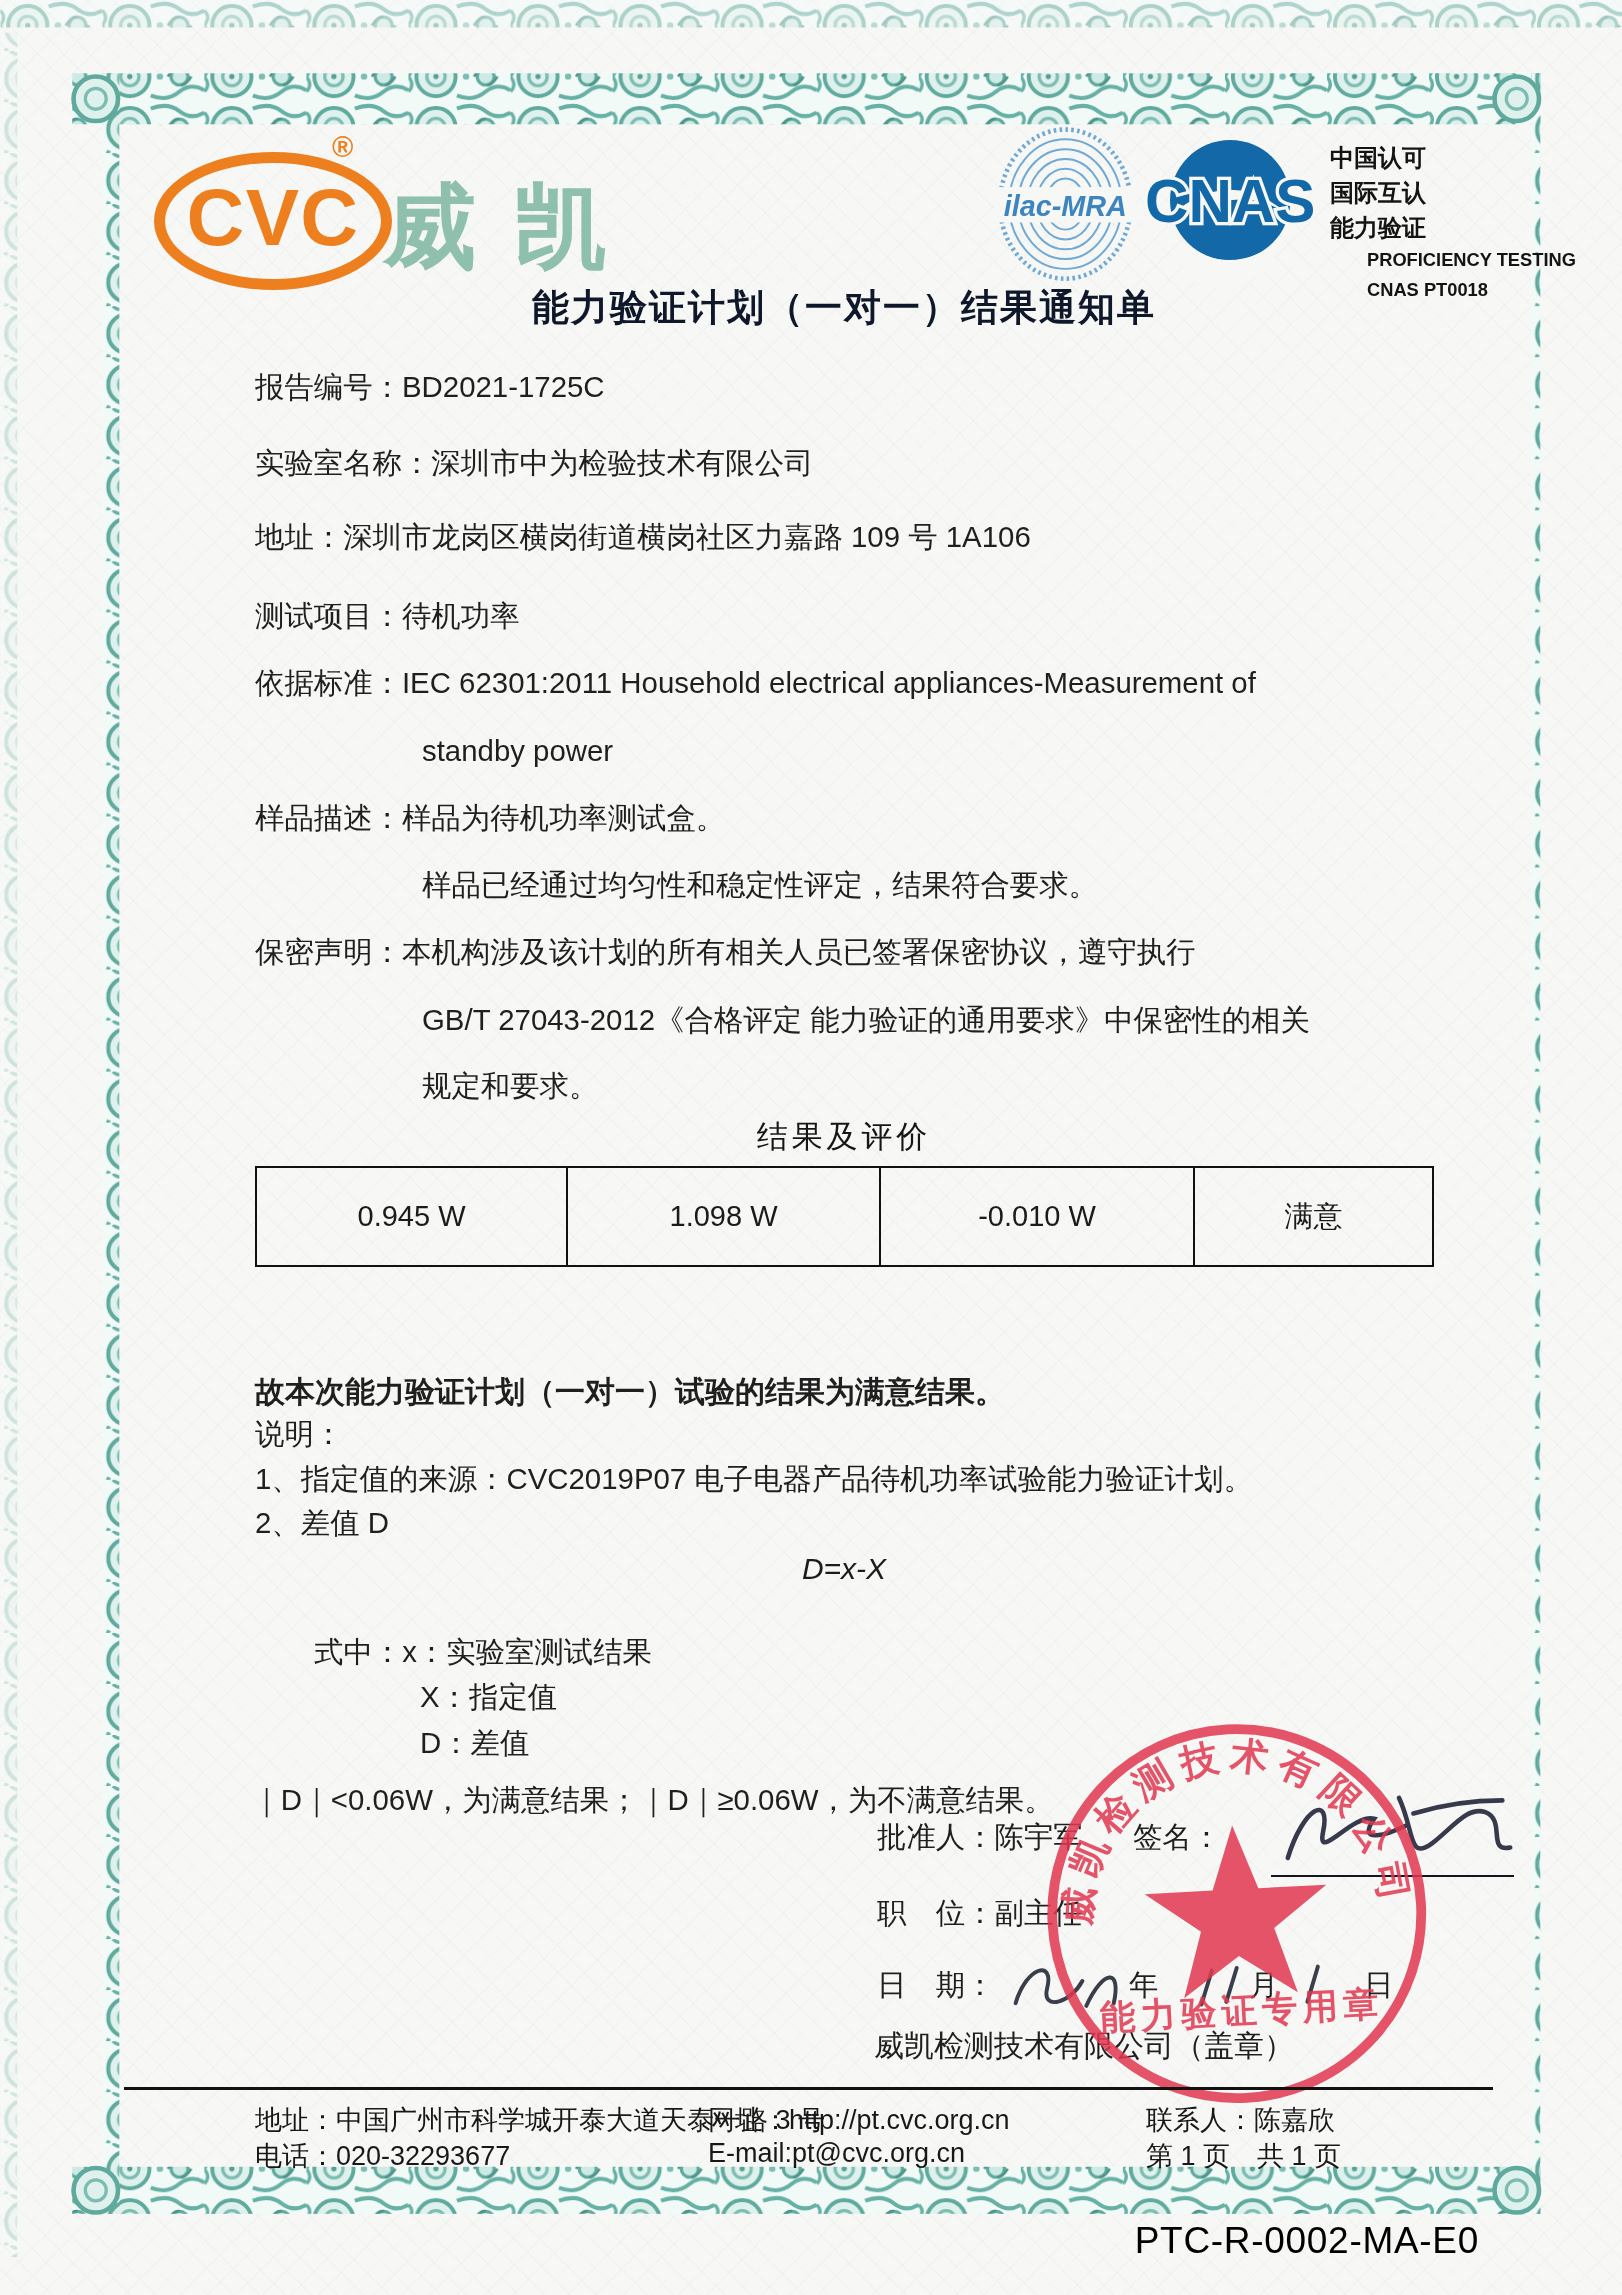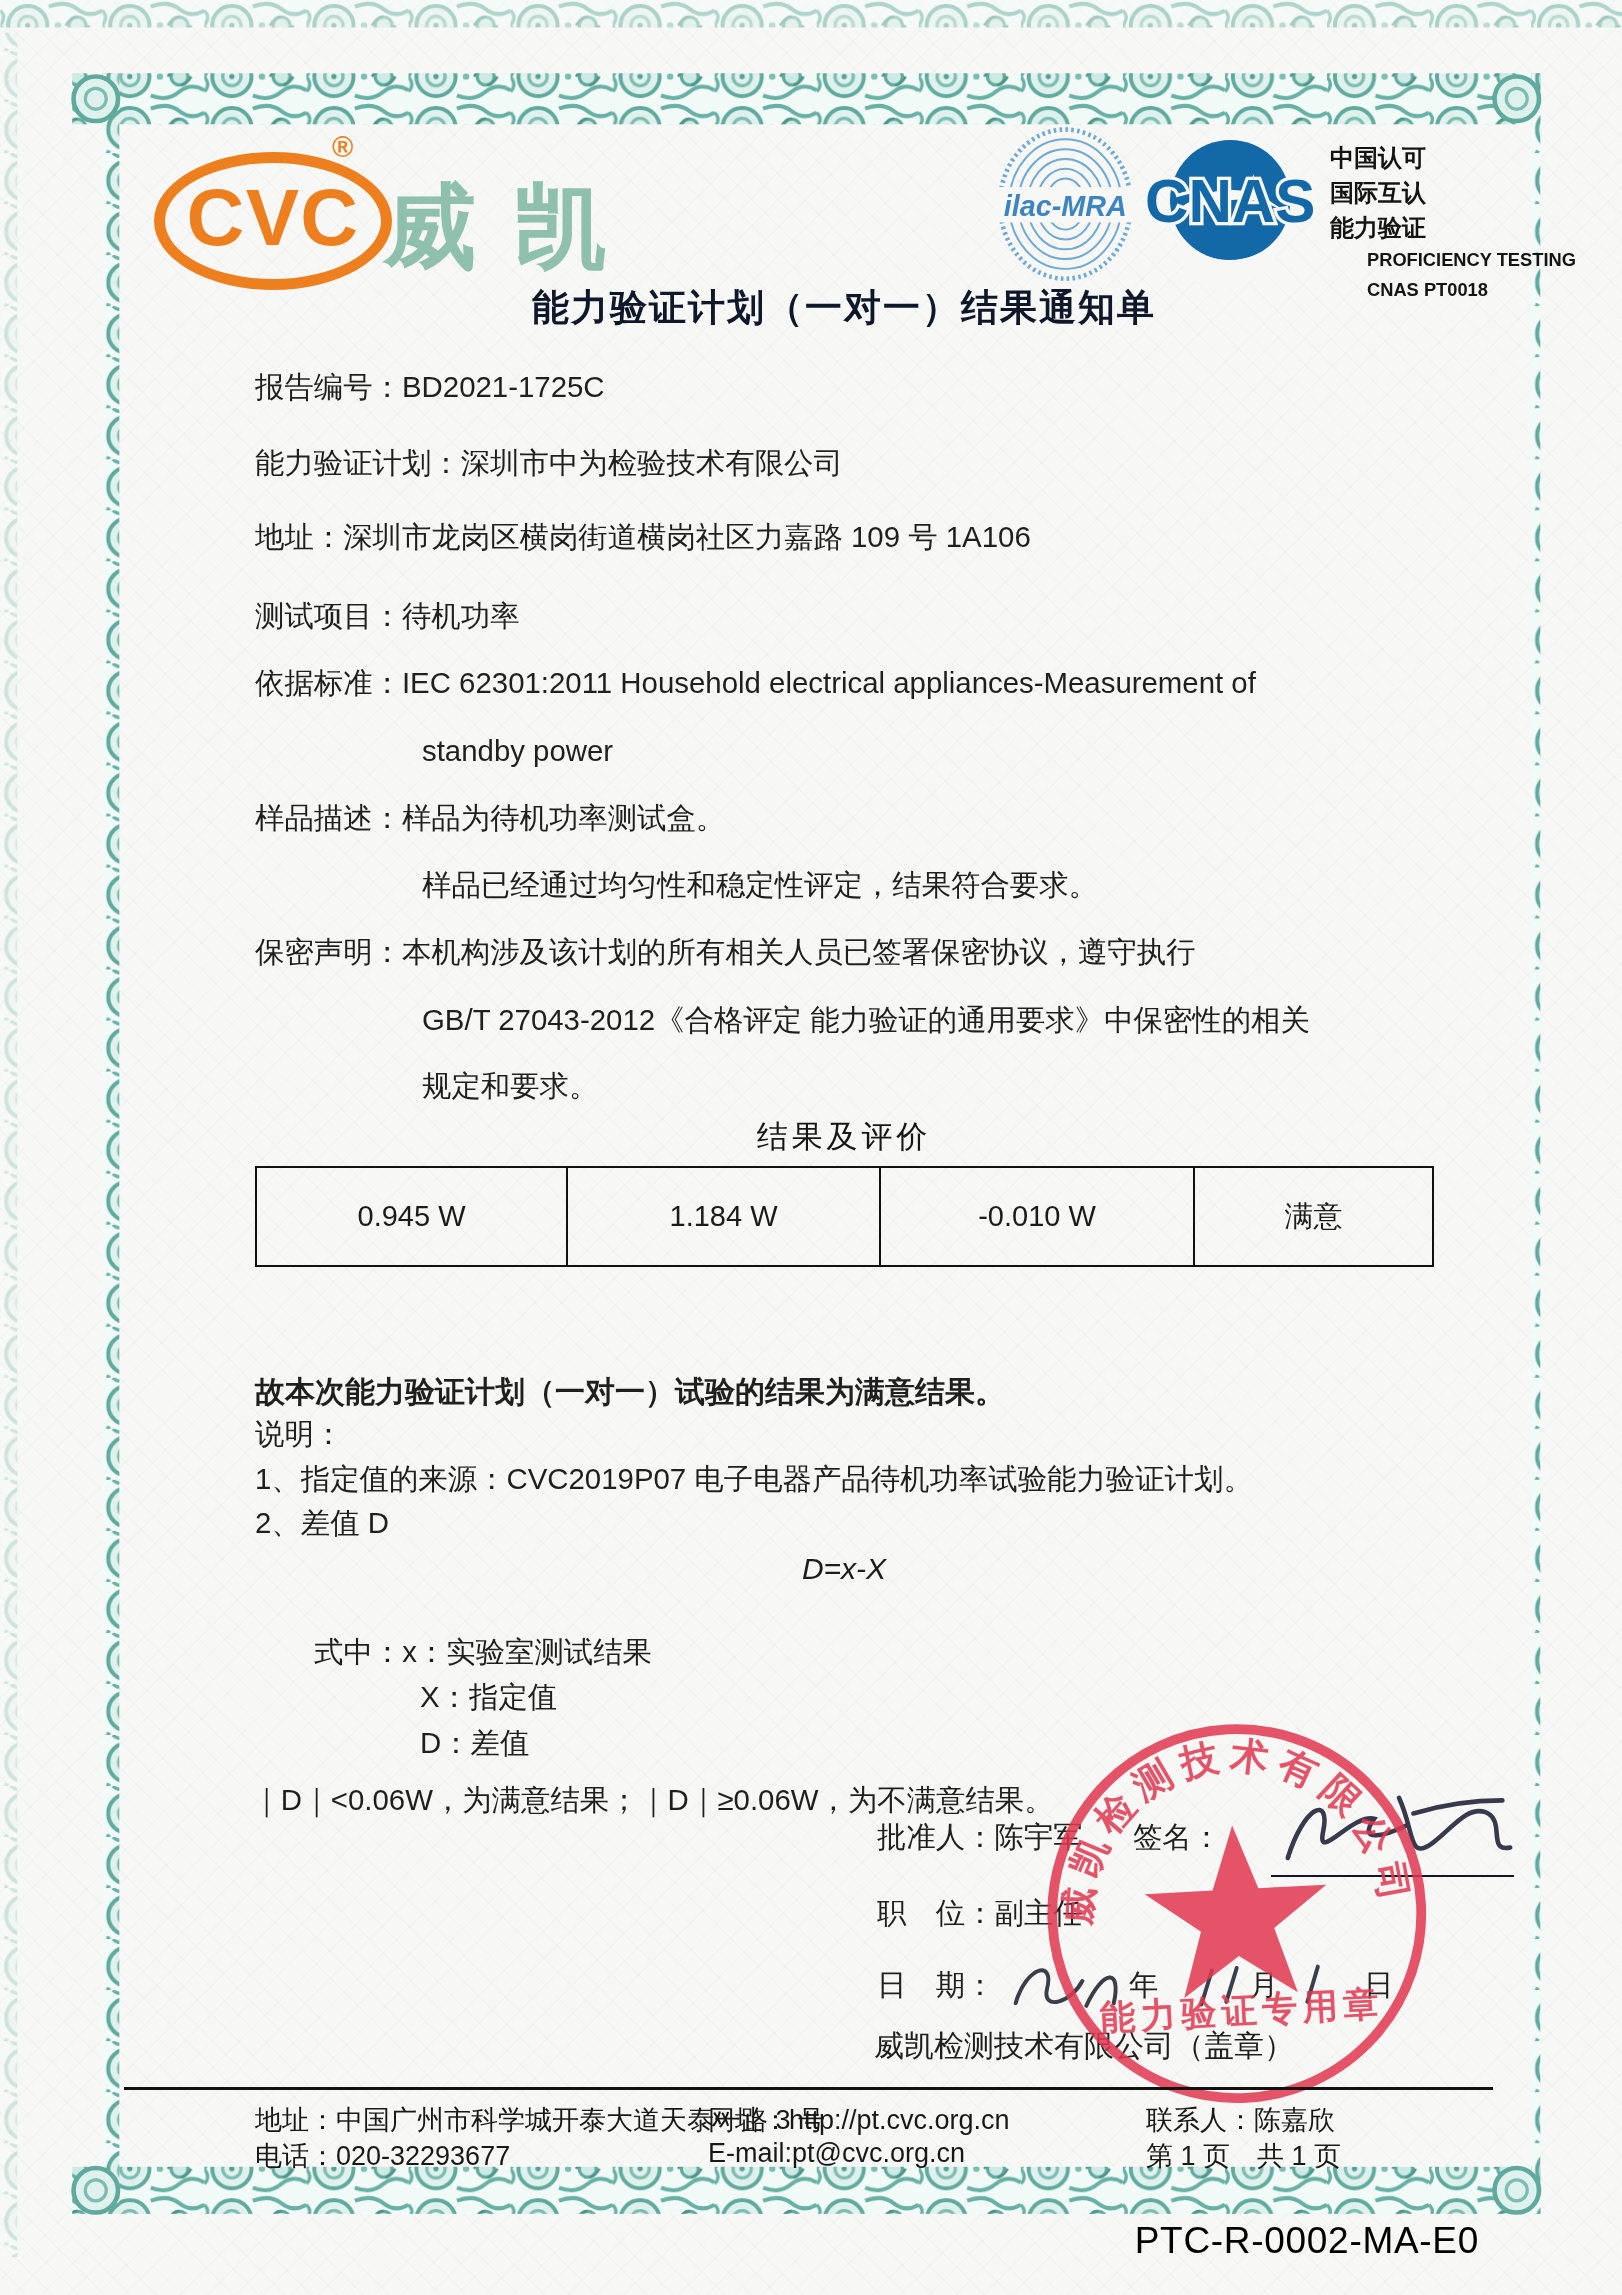--- a/index.html
+++ b/index.html
@@ -144,21 +144,21 @@
     <div class="cn">中国认可</div>
     <div class="cn">国际互认</div>
     <div class="cn">能力验证</div>
     <div class="en">PROFICIENCY TESTING</div>
     <div class="en">CNAS PT0018</div>
   </div>
 
   <div class="title">能力验证计划（一对一）结果通知单</div>
 
   <div class="line" style="left:255px;top:366px">报告编号：BD2021-1725C</div>
-  <div class="line" style="left:255px;top:442px">能力验证计划：深圳市中为检验技术有限公司</div>
+  <div class="line" style="left:255px;top:442px">实验室名称：深圳市中为检验技术有限公司</div>
   <div class="line" style="left:255px;top:516px">地址：深圳市龙岗区横岗街道横岗社区力嘉路 109 号 1A106</div>
 
   <div class="line" style="left:255px;top:595px">测试项目：待机功率</div>
   <div class="line" style="left:255px;top:662px">依据标准：IEC 62301:2011 Household electrical appliances-Measurement of</div>
   <div class="line indent" style="top:730px">standby power</div>
   <div class="line indent" style="top:864px">样品已经通过均匀性和稳定性评定，结果符合要求。</div>
   <div class="line" style="left:255px;top:797px">样品描述：样品为待机功率测试盒。</div>
   <div class="line" style="left:255px;top:931px">保密声明：本机构涉及该计划的所有相关人员已签署保密协议，遵守执行</div>
   <div class="line indent" style="top:999px">GB/T 27043-2012《合格评定 能力验证的通用要求》中保密性的相关</div>
   <div class="line indent" style="top:1065px">规定和要求。</div>
@@ -168,21 +168,21 @@
   <table class="rtable outer">
     <colgroup>
         <col style="width:311px">
         <col style="width:313px">
         <col style="width:314px">
         <col style="width:239px">
       </colgroup>
     <tbody>
     <tr>
       <td>0.945 W</td>
-      <td>1.184 W</td>
+      <td>1.098 W</td>
       <td>-0.010 W</td>
       <td>满意</td>
     </tr>
   </tbody>
     </table>
 
   <div class="line bold" style="left:255px;top:1371px;font-size:30px">故本次能力验证计划（一对一）试验的结果为满意结果。</div>
 
   <div class="line" style="left:255px;top:1413px">说明：</div>
   <div class="line" style="left:255px;top:1458px">1、指定值的来源：CVC2019P07 电子电器产品待机功率试验能力验证计划。</div>

